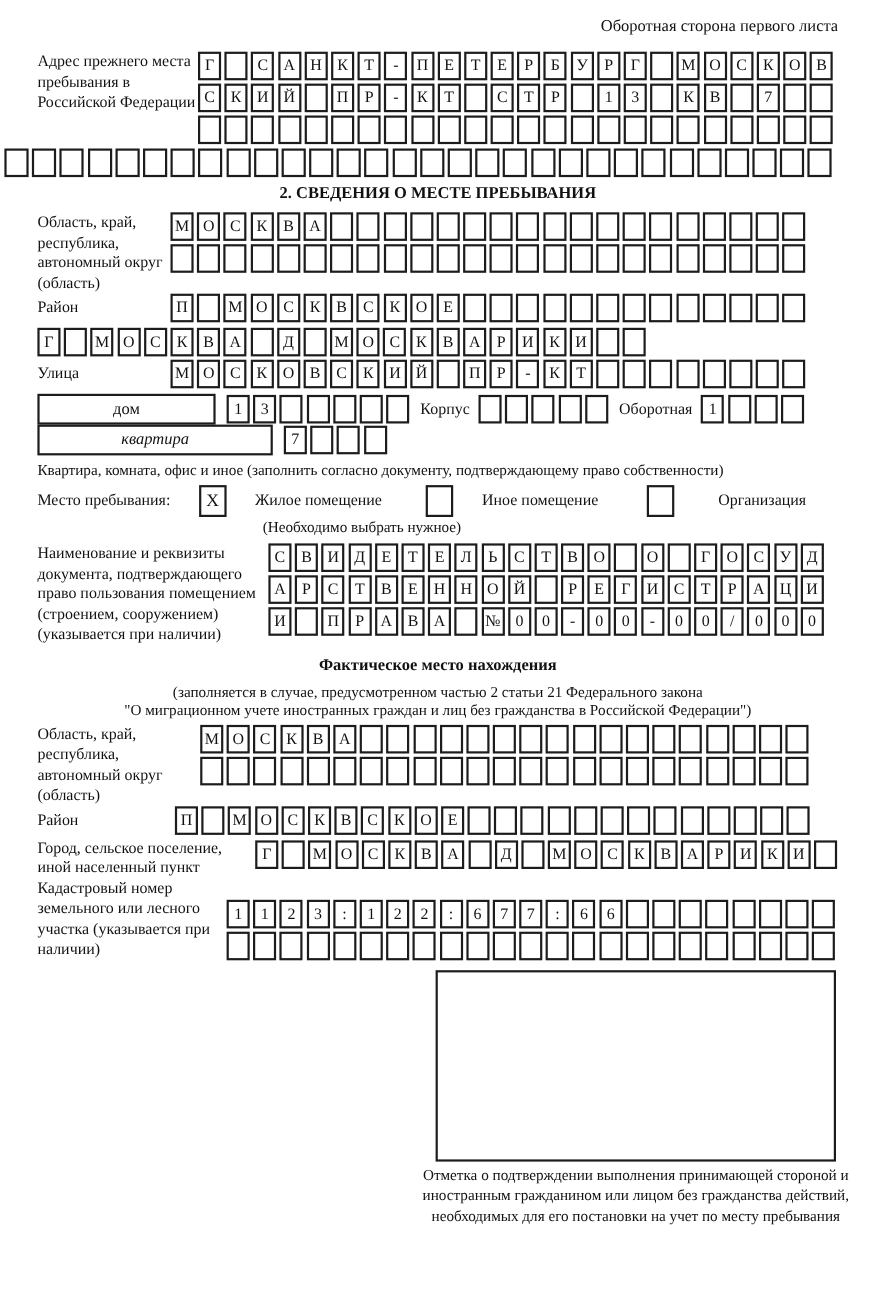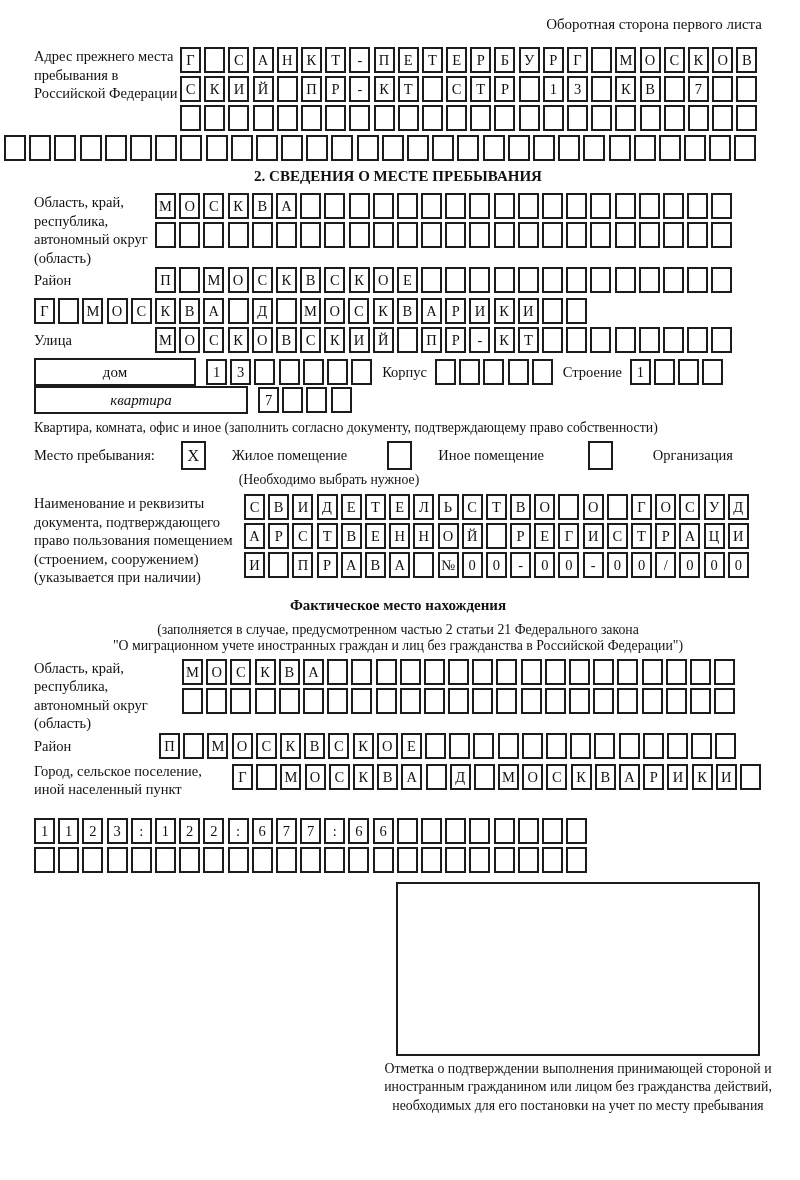--- a/index.html
+++ b/index.html
@@ -315,21 +315,21 @@
         <span class="box"></span>
       </div>
     <div class="inl-lbl" style="padding-top:0;">Корпус</div>
     <div class="boxrow" style="margin:0;">
         <span class="box"></span>
         <span class="box"></span>
         <span class="box"></span>
         <span class="box"></span>
         <span class="box"></span>
       </div>
-    <div class="inl-lbl" style="padding-top:0;">Строение</div>
+    <div class="inl-lbl" style="padding-top:0;">Оборотная</div>
     <div class="boxrow" style="margin:0;">
         <span class="box">1</span>
         <span class="box"></span>
         <span class="box"></span>
         <span class="box"></span>
       </div>
   </div>
 
   <div class="row" style="align-items:center;">
     <div class="bigbox" style="width:214px;font-style:italic;">квартира</div>
@@ -540,20 +540,21 @@
         <span class="box">А</span>
         <span class="box">Р</span>
         <span class="box">И</span>
         <span class="box">К</span>
         <span class="box">И</span>
         <span class="box"></span>
       </div>
   </div>
 
   <div class="row">
+    <div class="lbl" style="width:172px;">Кадастровый номер земельного или лесного участка (указывается при наличии)</div>
     <div class="col" style="margin-top:19px;">
       <div class="boxrow">
           <span class="box">1</span>
           <span class="box">1</span>
           <span class="box">2</span>
           <span class="box">3</span>
           <span class="box">:</span>
           <span class="box">1</span>
           <span class="box">2</span>
           <span class="box">2</span>

